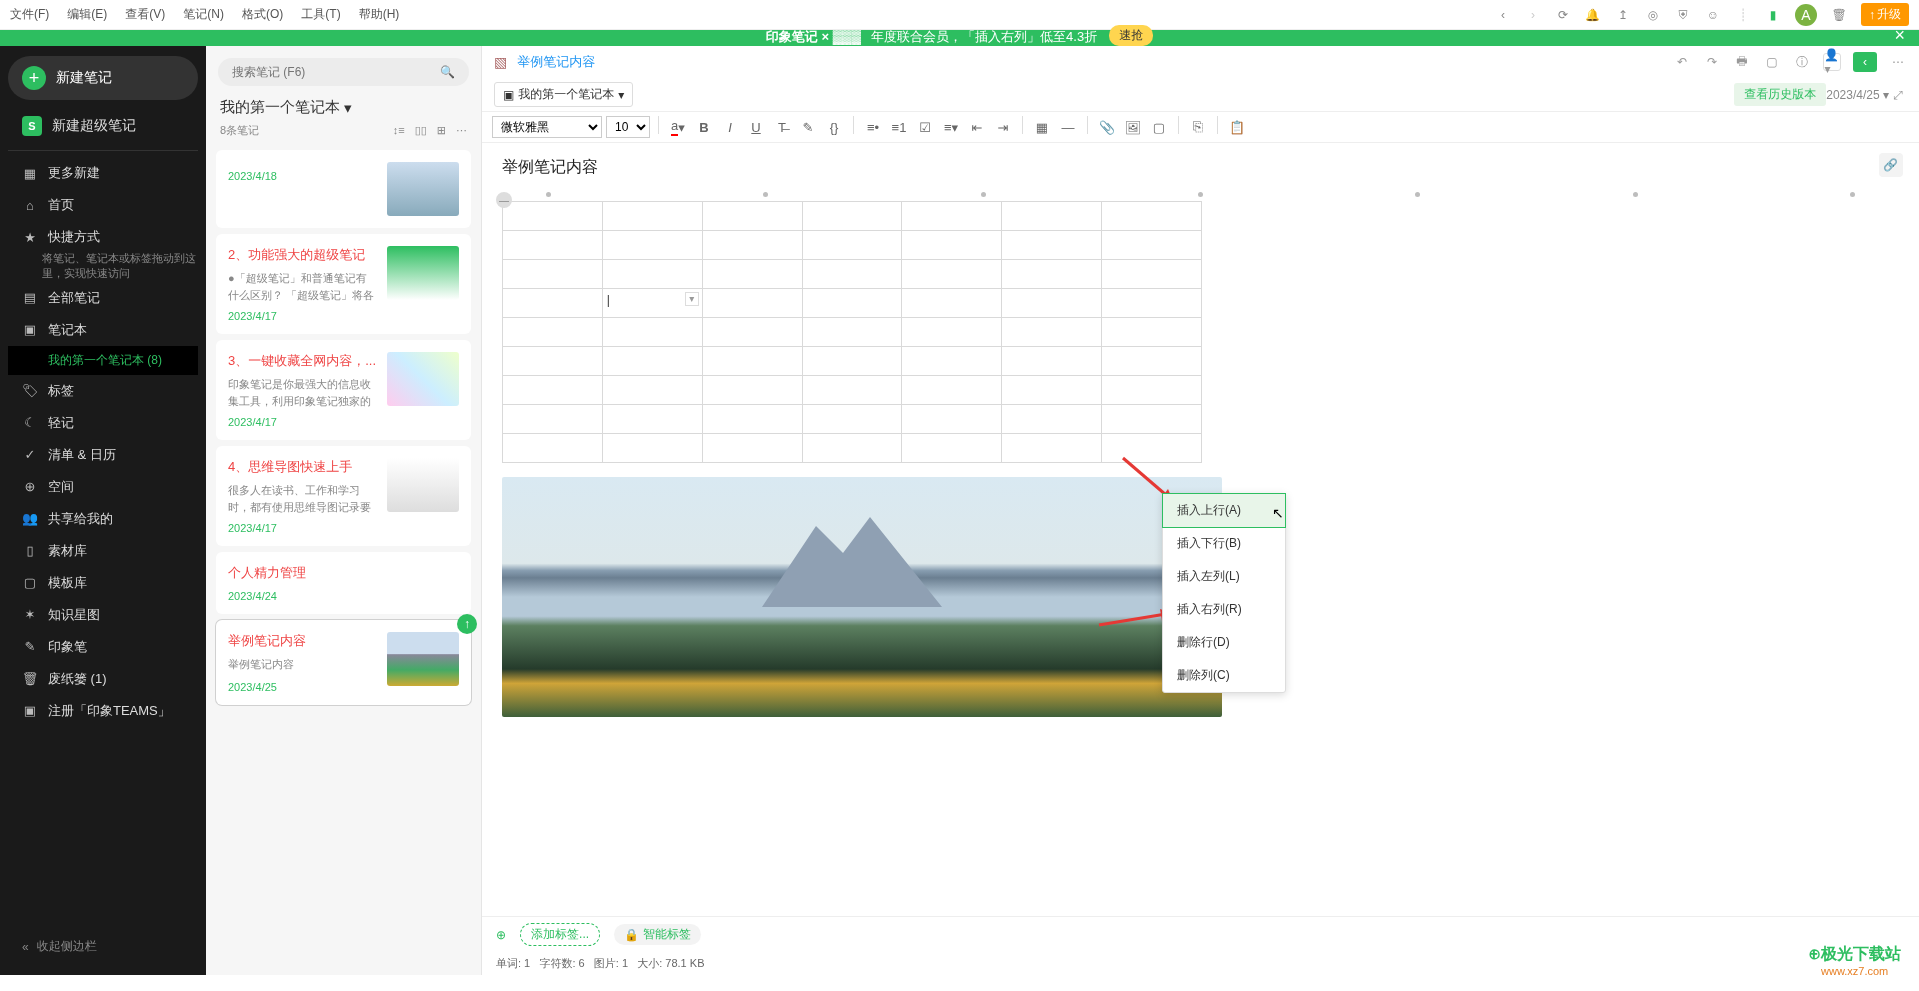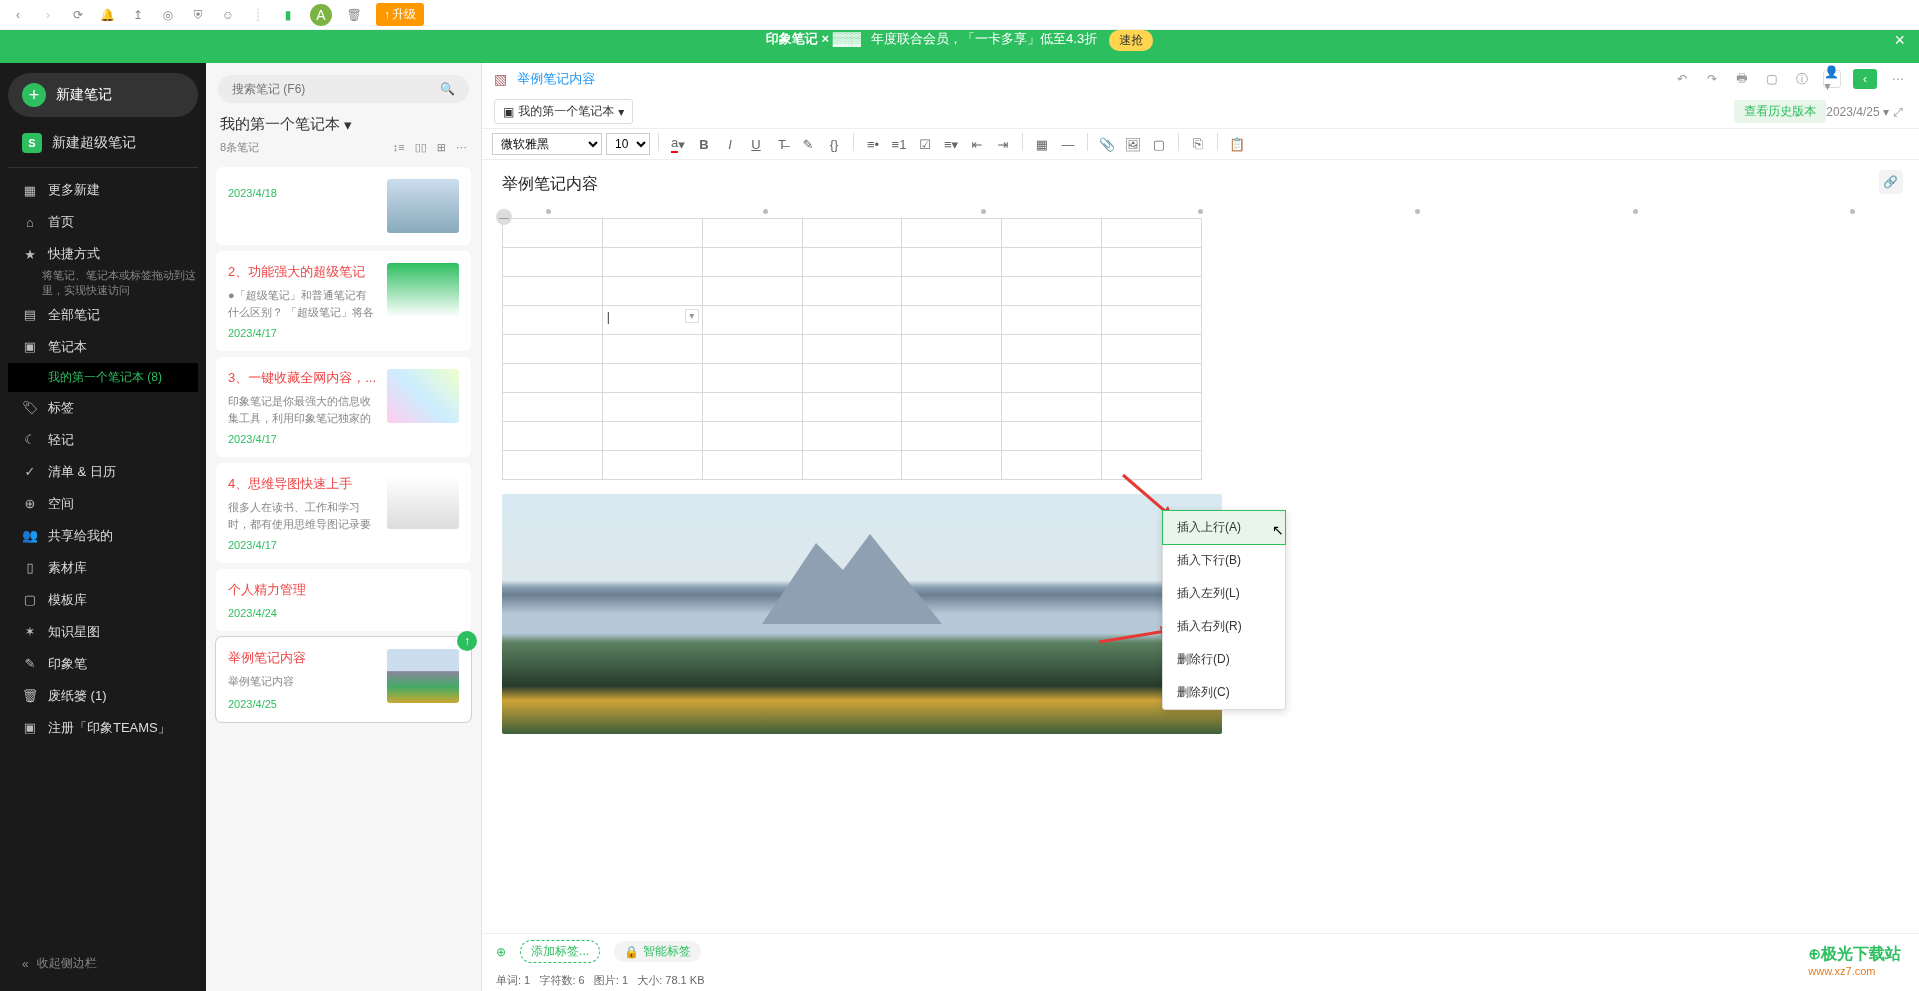--- a/index.html
+++ b/index.html
@@ -4,21 +4,21 @@
 <style>
 *{margin:0;padding:0;box-sizing:border-box;font-family:"Microsoft YaHei",sans-serif}
 body{font-size:12px;color:#333;overflow:hidden}
 .menubar{height:30px;display:flex;align-items:center;padding:0 10px;background:#fff;border-bottom:1px solid #eee}
 .menubar-left{flex:1;display:flex;gap:18px}
 .menubar-left span{color:#555;cursor:pointer}
 .menubar-right{display:flex;align-items:center;gap:14px}
 .mb-icon{width:16px;height:16px;display:flex;align-items:center;justify-content:center;color:#888;cursor:pointer}
 .avatar{width:22px;height:22px;border-radius:50%;background:#7cb342;color:#fff;font-size:14px;display:flex;align-items:center;justify-content:center}
 .upgrade-btn{background:#ff9800;color:#fff;padding:3px 8px;border-radius:3px;font-size:12px;display:flex;align-items:center;gap:2px}
-.promo-bar{height:33px;background:#2dbe60;display:flex;align-items:flex-start;justify-content:center;color:#fff;position:relative;font-size:13px}
+.promo-bar{height:16px;background:#2dbe60;display:flex;align-items:flex-end;justify-content:center;color:#fff;position:relative;font-size:13px}
 .promo-btn{background:#ffd54f;color:#333;padding:2px 10px;border-radius:10px;margin-left:12px;font-size:12px}
 .promo-close{position:absolute;right:14px;color:#fff;font-size:18px;cursor:pointer}
 .main{display:flex;height:calc(100vh - 62px)}
 .sidebar{width:206px;background:#1a1a1a;padding:10px 8px;color:#ccc;display:flex;flex-direction:column}
 .new-note-btn{background:#333;border-radius:22px;padding:10px 14px;display:flex;align-items:center;gap:10px;margin-bottom:8px;cursor:pointer}
 .plus-circle{width:24px;height:24px;border-radius:50%;background:#2dbe60;color:#fff;display:flex;align-items:center;justify-content:center;font-size:18px}
 .new-note-text{color:#fff;font-size:14px}
 .super-note{display:flex;align-items:center;gap:10px;padding:8px 14px;cursor:pointer}
 .s-badge{width:20px;height:20px;border-radius:4px;background:#2dbe60;color:#fff;display:flex;align-items:center;justify-content:center;font-size:11px;font-weight:bold}
 .side-sep{height:1px;background:#333;margin:6px 0}
@@ -77,49 +77,58 @@
 .arrow{position:absolute;z-index:40}
 .arrow-line{stroke:#e53935;stroke-width:3;fill:none}
 .arrow-head{fill:#e53935}
 .cursor-img{position:absolute;left:790px;top:362px;z-index:60;font-size:14px;color:#000}
 .landscape{width:720px;height:240px;border-radius:2px;background:linear-gradient(to bottom,#d9e9f2 0%,#dde8eb 36%,#879db0 39%,#6b7f91 42%,#b5c9d8 50%,#b5c9d8 58%,#5c8060 62%,#253b2b 80%,#cfa438 86%,#3e5f3a 100%);position:relative;overflow:hidden}
 .mtn{position:absolute;bottom:110px;left:260px;width:180px;height:90px;background:#8fa0b3;clip-path:polygon(0 100%,30% 10%,45% 40%,60% 0,80% 50%,100% 100%)}
 .ed-footer{border-top:1px solid #eee;padding:6px 14px;display:flex;align-items:center;gap:14px;font-size:12px}
 .tag-btn{border:1px dashed #2dbe60;color:#2dbe60;padding:2px 10px;border-radius:12px;display:flex;align-items:center;gap:4px}
 .smart-tag{background:#f3f3f3;color:#2dbe60;padding:2px 10px;border-radius:12px;display:flex;align-items:center;gap:4px}
 .statusbar{padding:4px 14px;font-size:11px;color:#666;background:#fff}
-.watermark{position:fixed;right:18px;bottom:14px;text-align:left;z-index:100}
+.watermark{position:fixed;right:18px;bottom:14px;text-align:center;z-index:100}
 .wm1{color:#2dbe60;font-size:16px;font-weight:bold}
 .wm2{color:#e67e22;font-size:11px}
 .notes-scroll{overflow-y:auto;flex:1}
 </style>
 </head>
 <body>
 
 <div class="menubar">
+  <div class="menubar-left">
+    <span>文件(F)</span>
+    <span>编辑(E)</span>
+    <span>查看(V)</span>
+    <span>笔记(N)</span>
+    <span>格式(O)</span>
+    <span>工具(T)</span>
+    <span>帮助(H)</span>
+  </div>
   <div class="menubar-right">
     <span class="mb-icon">‹</span>
     <span class="mb-icon" style="color:#ccc">›</span>
     <span class="mb-icon">⟳</span>
     <span class="mb-icon">🔔</span>
     <span class="mb-icon">↥</span>
     <span class="mb-icon">◎</span>
     <span class="mb-icon">⛨</span>
     <span class="mb-icon">☺</span>
     <span class="mb-icon" style="color:#ccc">┊</span>
     <span class="mb-icon" style="color:#2dbe60">▮</span>
     <span class="avatar">A</span>
     <span class="mb-icon">🗑</span>
     <span class="upgrade-btn">↑<span>升级</span></span>
   </div>
 </div>
 
 <div class="promo-bar">
   <span style="margin-right:10px;font-weight:bold">印象笔记 × ▓▓▓</span>
-  <span>年度联合会员，「一卡多享」低至4.3折</span>
+  <span>年度联合会员，「插入右列」低至4.3折</span>
   <span class="promo-btn">速抢</span>
   <span class="promo-close">×</span>
 </div>
 
 <div class="main">
 
   <div class="sidebar">
     <div class="new-note-btn">
       <div class="plus-circle">+</div>
       <div class="new-note-text">新建笔记</div>

